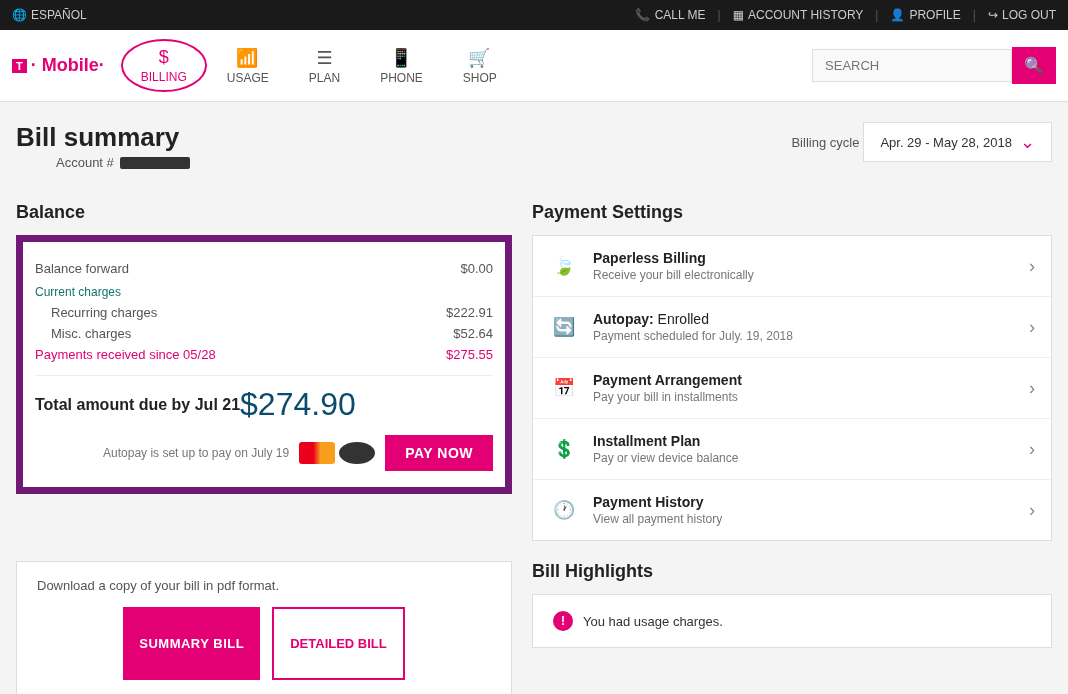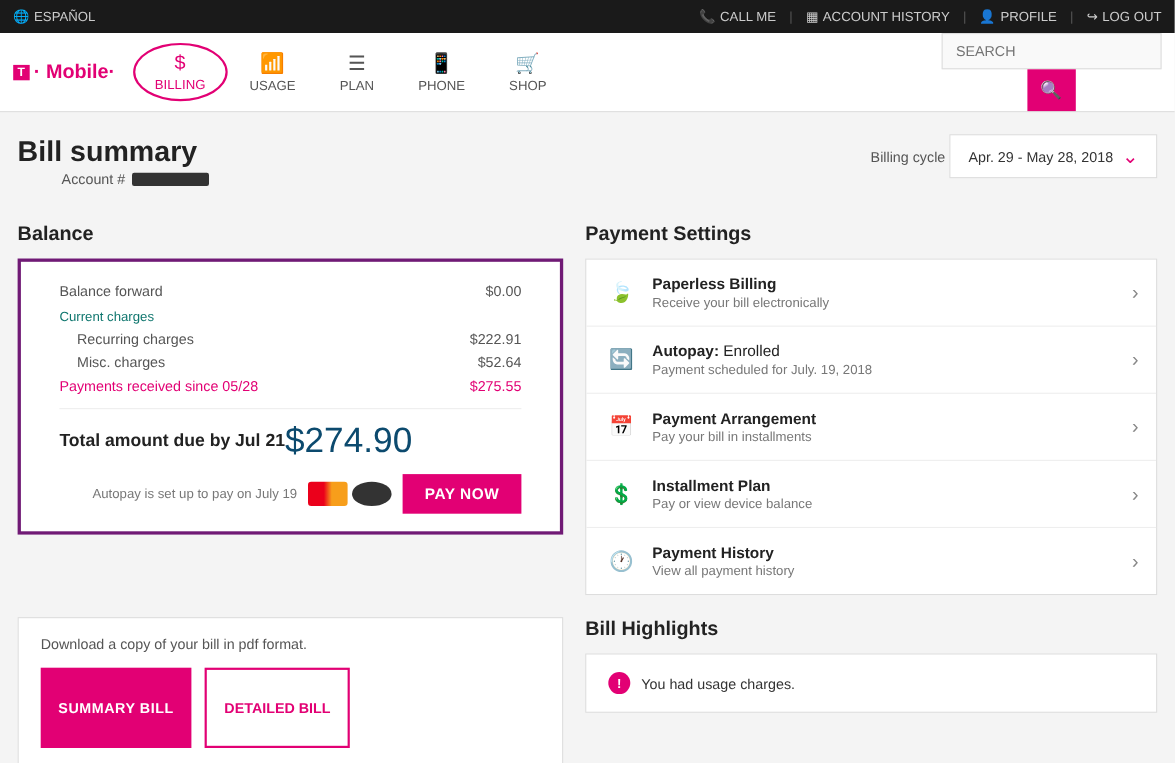--- a/index.html
+++ b/index.html
@@ -43,21 +43,21 @@
       cursor: pointer;
       border-radius: 50%;
     }
     .nav-item.active {
       border: 2px solid #e20074;
       border-radius: 50%;
       padding: 6px 18px;
       color: #e20074;
     }
     .nav-item-icon { font-size: 18px; margin-bottom: 2px; }
-    .search-area { display: flex; align-items: center; margin-left: auto; flex-direction: column; }
+    .search-area { display: flex; align-items: center; margin-left: auto; }
     .search-input {
       border: 1px solid #ddd;
       padding: 8px 12px;
       width: 200px;
       font-size: 13px;
       outline: none;
       background: #f9f9f9;
     }
     .search-btn {
       background: #e20074;
@@ -95,22 +95,22 @@
     
     .two-col { display: flex; gap: 20px; }
     .col-left { flex: 1; min-width: 0; }
     .col-right { width: 520px; min-width: 0; }
 
     .section-title { font-size: 18px; font-weight: bold; color: #222; margin-bottom: 12px; }
 
     
     .balance-card {
       background: white;
-      border: 3px solid #701a75;
-      padding: 16px 35px;
+      border: 7px solid #701a75;
+      padding: 16px 12px;
       margin-bottom: 16px;
     }
     .balance-row { display: flex; justify-content: space-between; padding: 3px 0; font-size: 13px; color: #555; }
     .balance-row.section-head { font-size: 12px; color: #0f766e; margin-top: 3px; }
     .balance-row.indented { padding-left: 16px; }
     .balance-row.highlight { color: #e20074; cursor: pointer; }
     .balance-divider { border: none; border-top: 1px solid #eee; margin: 10px 0; }
     .total-row { display: flex; justify-content: flex-start; align-items: center; margin-top: 8px; }
     .total-label { font-size: 16px; font-weight: bold; color: #222; }
     .total-amount { font-size: 32px; font-weight: normal; color: #0c4a6e; }
@@ -154,21 +154,21 @@
     .ps-sub { font-size: 12px; color: #777; margin-top: 2px; }
     .ps-arrow { color: #888; font-size: 18px; }
 
     
     .bottom-row { display: flex; gap: 20px; margin-top: 20px; }
     .bottom-left { flex: 1; }
     .bottom-right { width: 520px; }
 
     .get-bill-card { background: white; border: 1px solid #ddd; padding: 16px 20px; }
     .get-bill-text { font-size: 13px; color: #555; margin-bottom: 14px; }
-    .bill-buttons { display: flex; gap: 12px; }
+    .bill-buttons { display: flex; gap: 12px; justify-content: center; }
     .summary-bill-btn {
       background: #e20074;
       color: white;
       border: none;
       padding: 10px 16px;
       font-size: 13px;
       font-weight: bold;
       cursor: pointer;
       letter-spacing: 0.5px;
     }

